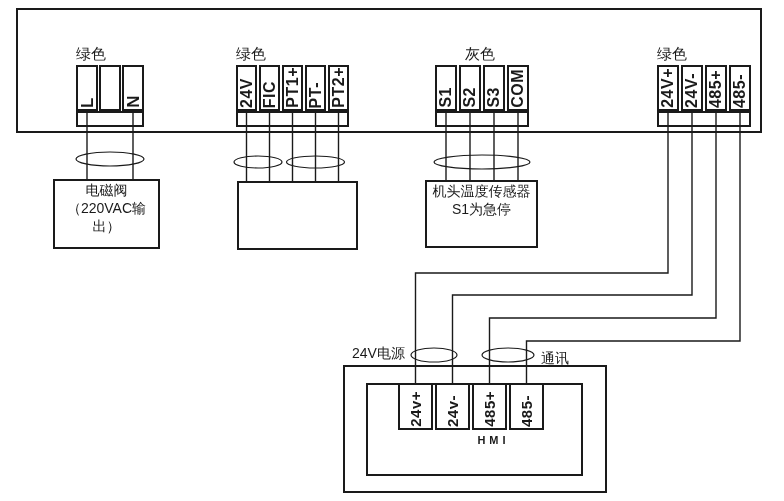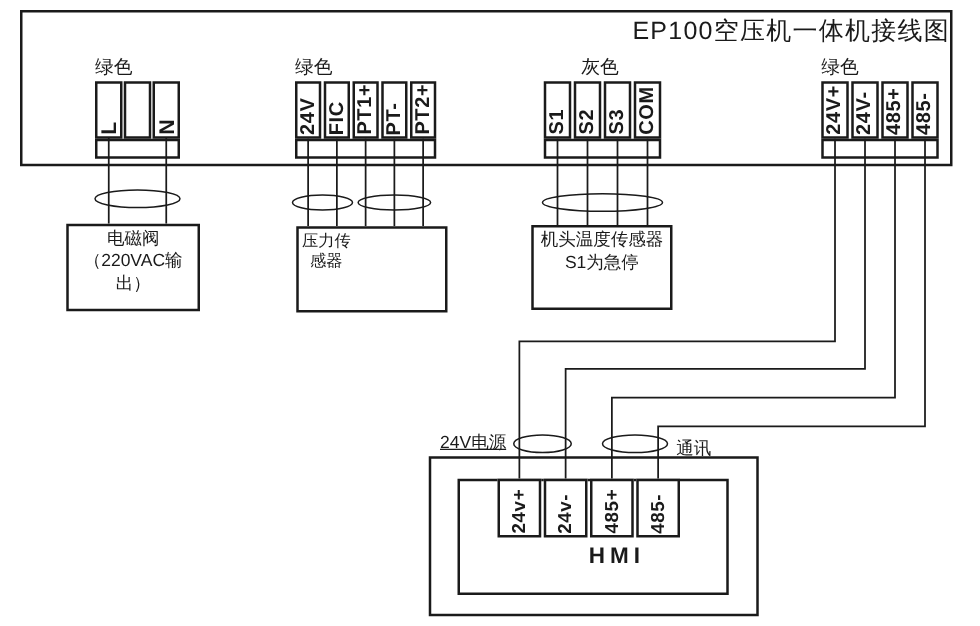--- a/index.html
+++ b/index.html
@@ -40,21 +40,21 @@
             font-size:13px; line-height:1.2; border-left:2px solid #1a1a1a; }
   .scol:first-child { border-left:none; }
 
   .hmi-outer { position:absolute; left:343px; top:365px; width:264px; height:128px;
                border:2px solid #1a1a1a; box-sizing:border-box; background:transparent; }
   .hmi-inner { position:absolute; left:366px; top:383px; width:217px; height:93px;
                border:2px solid #1a1a1a; box-sizing:border-box; background:transparent; }
   .hmi-cells { position:absolute; left:398px; top:383px; display:flex; gap:2px; }
   .hmi-cells .cell { width:35px; height:47px; background:#ffffff; }
   .hmi-name  { position:absolute; left:366px; top:434px; width:255px; text-align:center;
-               font-size:18px; font-weight:bold; letter-spacing:4px; }
+               font-size:11px; font-weight:bold; letter-spacing:4px; }
   .flabel { position:absolute; font-size:14px; }
 </style>
 </head>
 <body>
 
 <div id="stage">
 
   <svg class="wires" viewBox="0 0 784 501">
 
     <path d="M87 110 V179"></path>
@@ -78,21 +78,20 @@
 
     <ellipse cx="110" cy="159" rx="34" ry="7"></ellipse>
     <ellipse cx="258" cy="162" rx="24" ry="6"></ellipse>
     <ellipse cx="315.5" cy="162" rx="29" ry="6"></ellipse>
     <ellipse cx="482" cy="162" rx="48" ry="7"></ellipse>
     <ellipse cx="434" cy="355" rx="23" ry="7"></ellipse>
     <ellipse cx="508" cy="355" rx="26" ry="7"></ellipse>
   </svg>
 
   <div class="bigbox"></div>
-  <div class="title">EP100空压机一体机接线图</div>
 
   <div class="clabel" style="left:76px;width:68px;">绿色</div>
   <div class="clabel" style="left:236px;width:113px;">绿色</div>
   <div class="clabel" style="left:465px;width:94px;">灰色</div>
   <div class="clabel" style="left:657px;width:94px;">绿色</div>
 
   <div class="tblock" style="left:76px;top:65px;">
     <div class="cells" style="gap:1px;">
       <div class="cell" style="width:22px;">
           <span class="vtext vbig">L</span>
@@ -161,27 +160,26 @@
           <span class="vtext">485-</span>
         </div>
     </div>
     <div class="strip" style="width:94px;"></div>
   </div>
 
   <div class="box dev" style="left:53px;top:179px;width:107px;height:70px;">电磁阀
 （220VAC输出）</div>
 
   <div class="sgroup" style="left:237px;top:181px;width:121px;height:69px;">
-    <div class="scol" style="width:44px;">压力传感器</div>
   </div>
 
   <div class="box dev" style="left:425px;top:180px;width:113px;height:68px;">机头温度传感器
 S1为急停</div>
 
-  <div class="flabel" style="left:352px;top:345px;text-decoration:underline;">24V电源</div>
+  <div class="flabel" style="left:352px;top:345px;">24V电源</div>
   <div class="flabel" style="left:541px;top:350px;">通讯</div>
 
   <div class="hmi-outer"></div>
   <div class="hmi-inner"></div>
   <div class="hmi-cells">
     <div class="cell">
         <span class="vtext" style="font-size:15px;">24v+</span>
       </div>
     <div class="cell">
         <span class="vtext" style="font-size:15px;">24v-</span>

